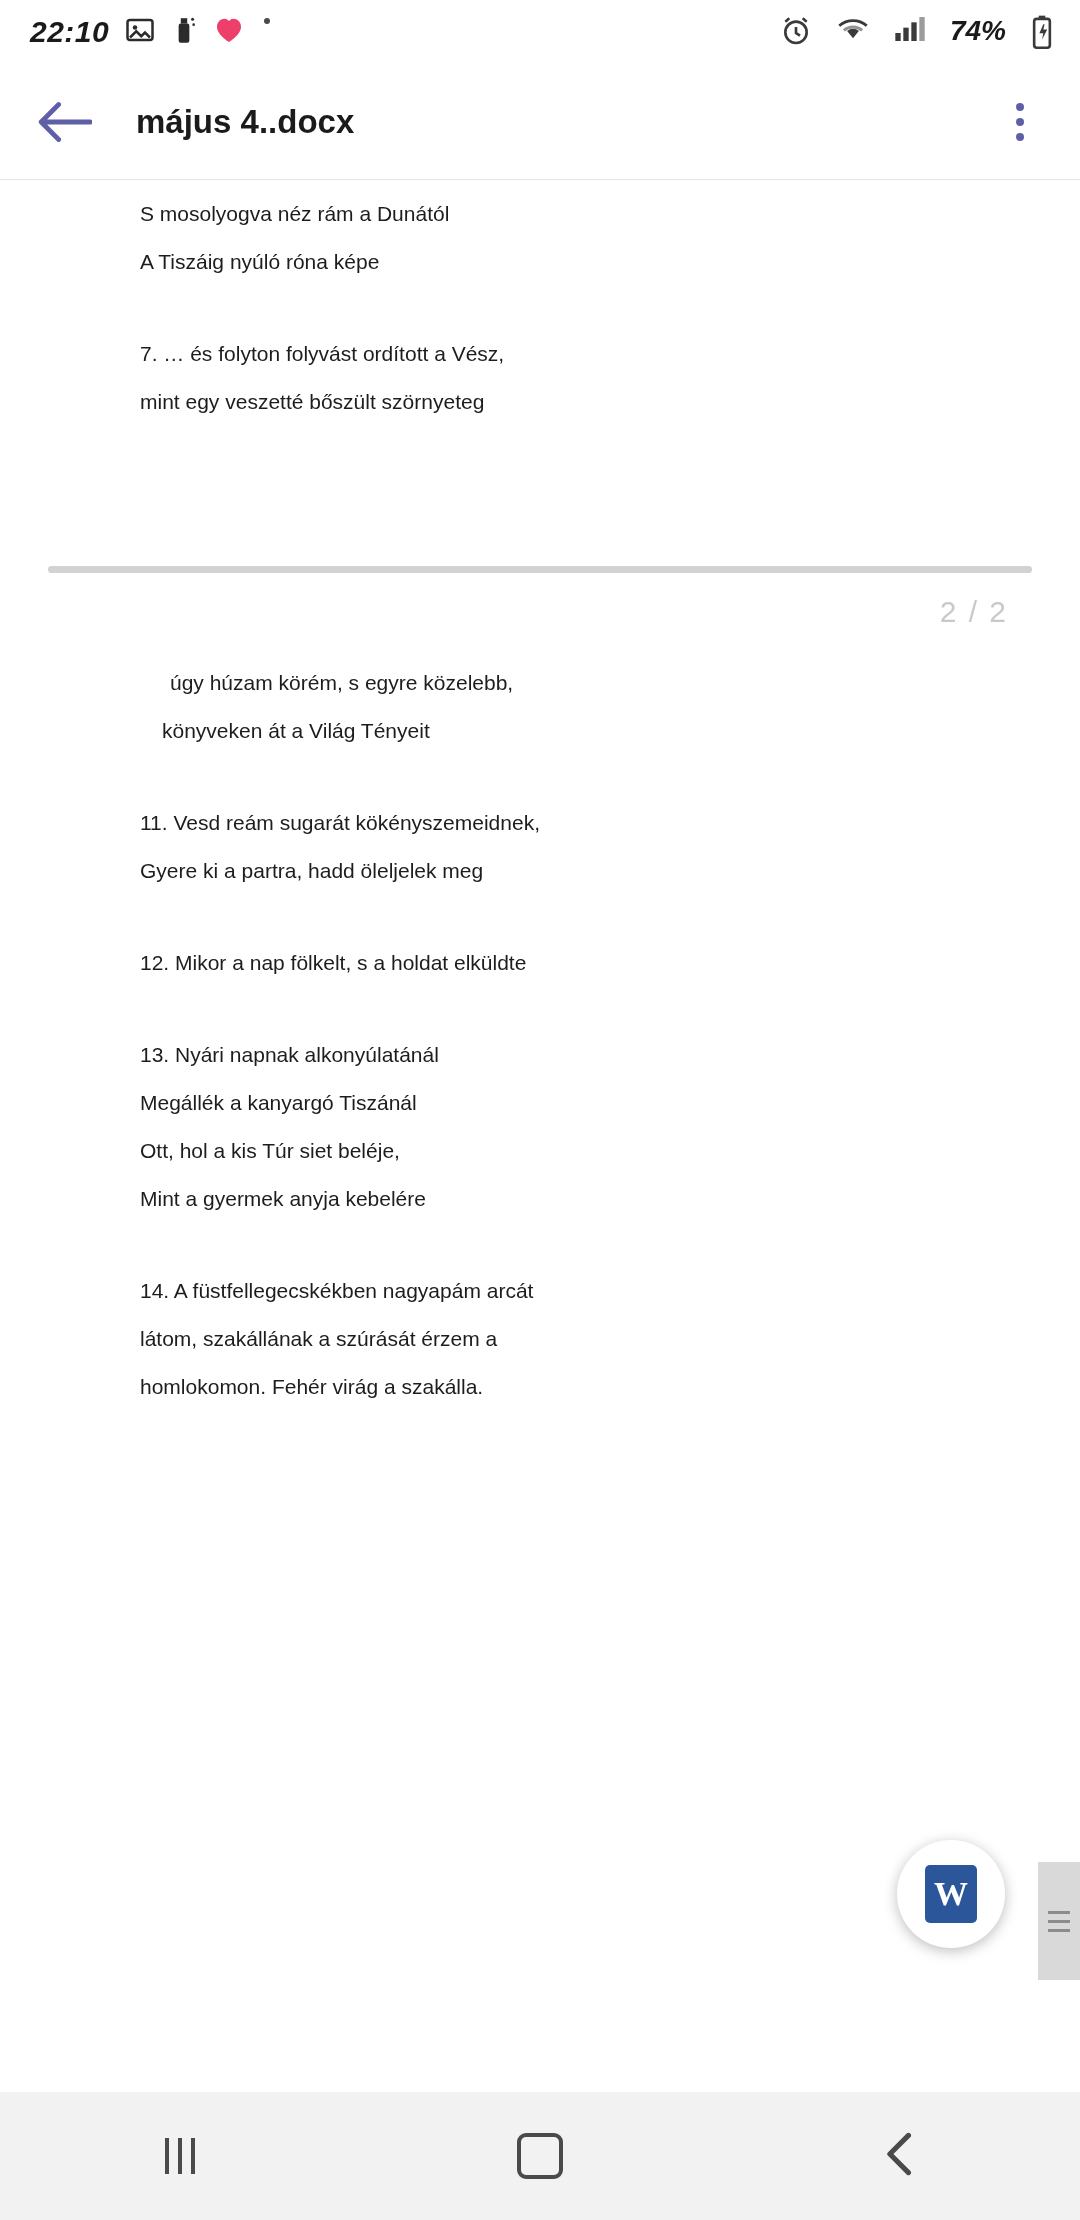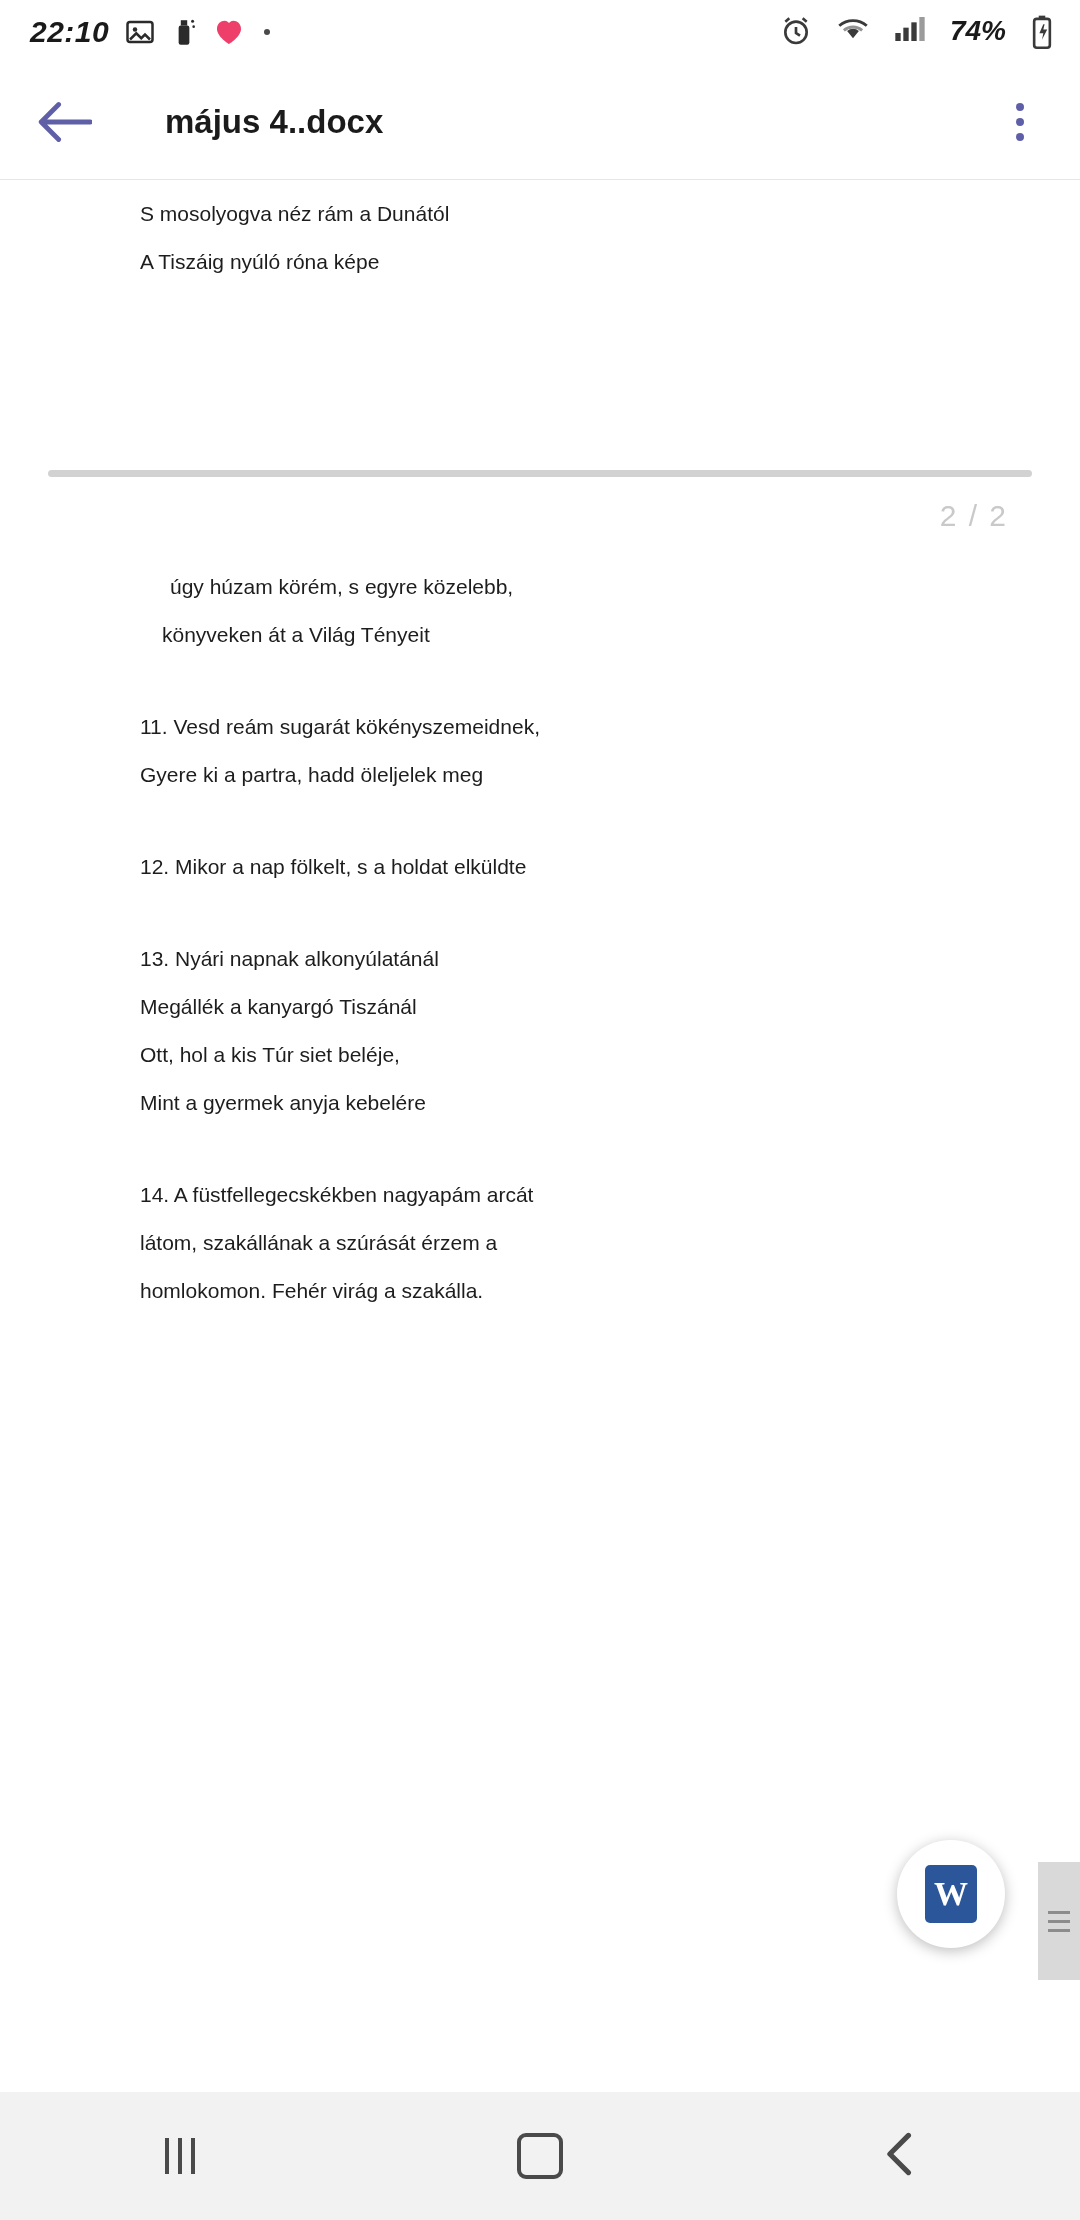--- a/index.html
+++ b/index.html
@@ -20,21 +20,20 @@
     height: 64px;
     display: flex;
     align-items: center;
     justify-content: space-between;
     padding: 0 26px 0 30px;
     box-sizing: border-box;
     background: #ffffff;
   }
   .status-left {
     display: flex;
-    align-items: center;
     gap: 16px;
   }
   .status-clock {
     font-size: 30px;
     font-weight: bold;
     font-style: italic;
     color: #1a1a1a;
     letter-spacing: 0.5px;
   }
   .status-right {
@@ -51,21 +50,20 @@
 
   
   .appbar {
     height: 116px;
     display: flex;
     align-items: center;
     padding: 0 30px;
     box-sizing: border-box;
     background: #ffffff;
     border-bottom: 1px solid #e6e6e6;
-    gap: 29px;
   }
   .back-btn {
     width: 70px;
     height: 70px;
     display: flex;
     align-items: center;
     justify-content: center;
     flex: 0 0 auto;
   }
   .doc-title {
@@ -300,20 +298,22 @@
       <i></i>
   </div>
 </div>
 
 <div class="docarea">
 
   <div class="page">
     <div class="para first">S mosolyogva néz rám a Dunától
 A Tiszáig nyúló róna képe</div>
     <div class="gap"></div>
+    <div class="para">7. … és folyton folyvást ordított a Vész,
+mint egy veszetté bőszült szörnyeteg</div>
     <div class="gap"></div>
     <div class="gap"></div>
   </div>
 
   <div class="page-sep"></div>
   <div class="page-num">2 / 2</div>
 
   <div class="page">
     <div class="page2-top"></div>
     <div class="para indent-1">úgy húzam körém, s egyre közelebb,</div>

